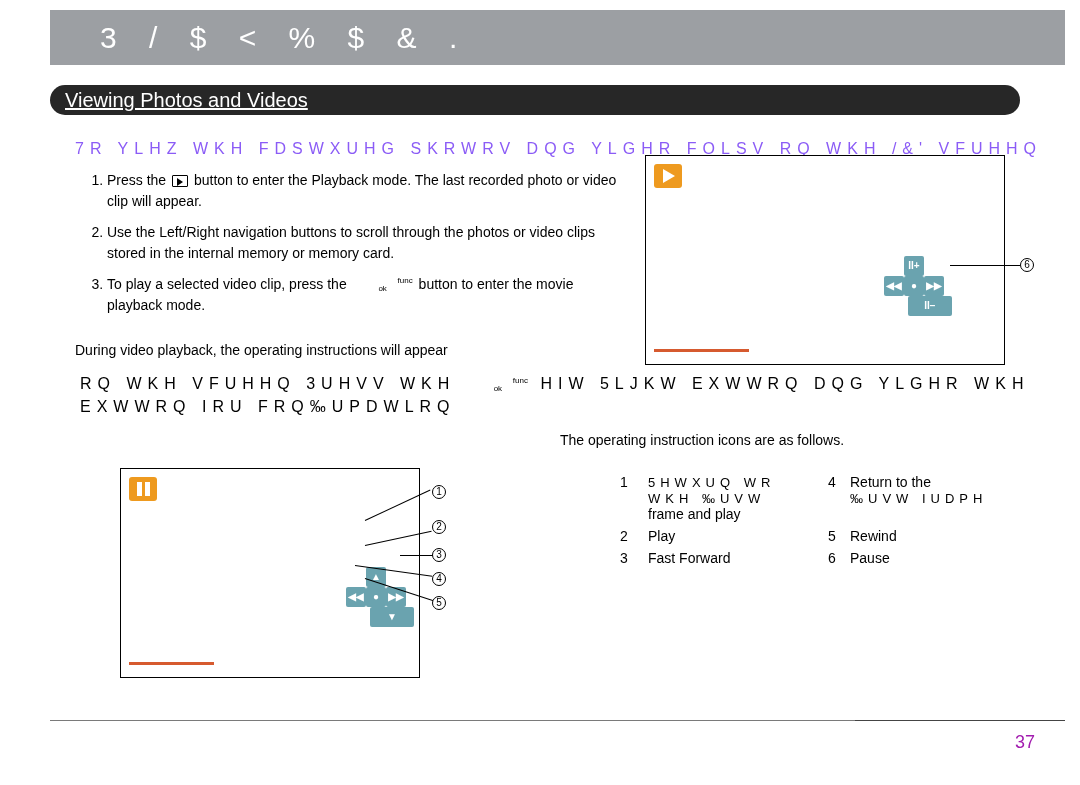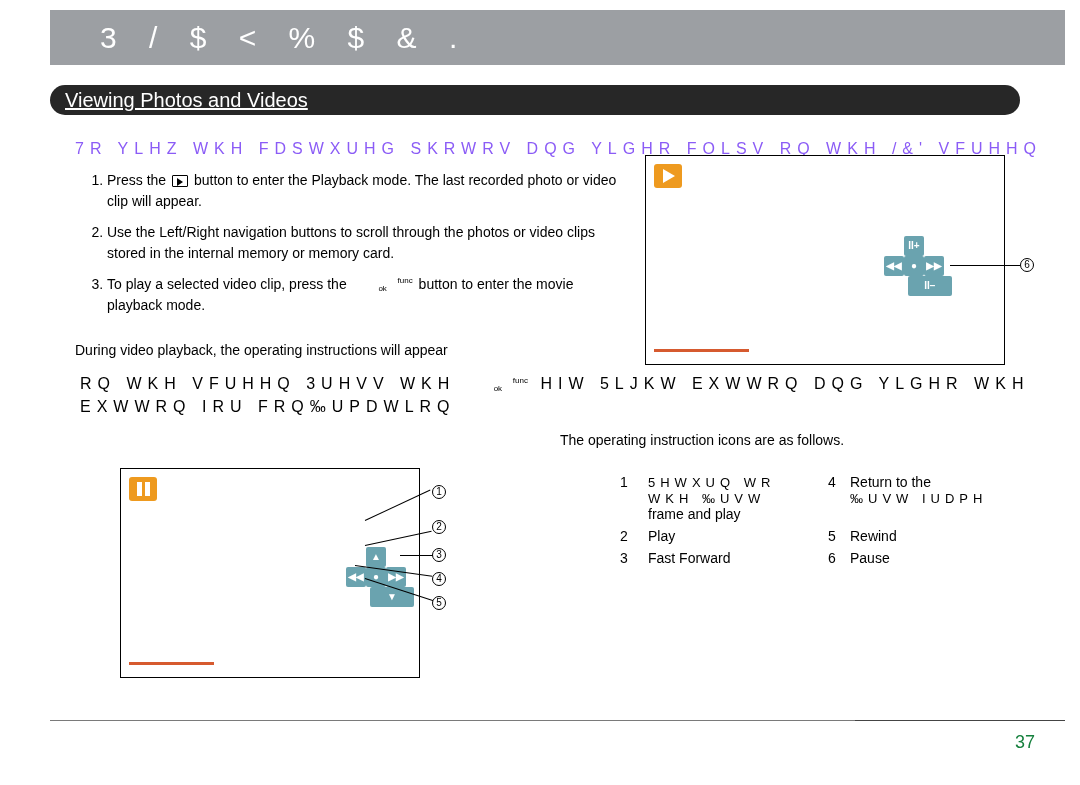--- a/index.html
+++ b/index.html
@@ -160,21 +160,21 @@
   .dpad .btn {
     position: absolute;
     background: #6aa3af;
     border-radius: 2px;
   }
   .dpad .up    { left: 20px; top: 0;    width: 20px; height: 20px; }
   .dpad .down  { left: 24px; top: 40px; width: 44px; height: 20px; }
   .dpad .left  { left: 0;    top: 20px; width: 20px; height: 20px; }
   .dpad .right { left: 40px; top: 20px; width: 20px; height: 20px; }
   .dpad .center{ left: 20px; top: 20px; width: 20px; height: 20px; background:#6aa3af; }
-  .dpad .glyph { color:#fff; font-size:10px; line-height:20px; text-align:center; font-weight:bold; }
+  .dpad .glyph { color:#fff; font-size:10px; line-height:20px; text-align:center; font-weight:bold;margin-top:20px; }
   .lcd-top .dpad { left: 238px; top: 80px; }
   .lcd-top .progress {
     position: absolute;
     left: 8px;
     bottom: 12px;
     width: 95px;
     height: 3px;
     background: #d65a2f;
   }
   .callout-line {
@@ -257,21 +257,21 @@
     top: 720px;
     width: 210px;
     height: 1px;
     background: #444;
   }
   .page-number {
     position: absolute;
     right: 45px;
     top: 732px;
     font-size: 18px;
-    color: #15803d;
+    color: #a21caf;
   }
 </style>
 </head>
 <body>
 
 <div class="page">
 
   <div class="top-banner">
     <span class="top-banner-title">3 / $ &lt; % $ &amp; .</span>
   </div>

